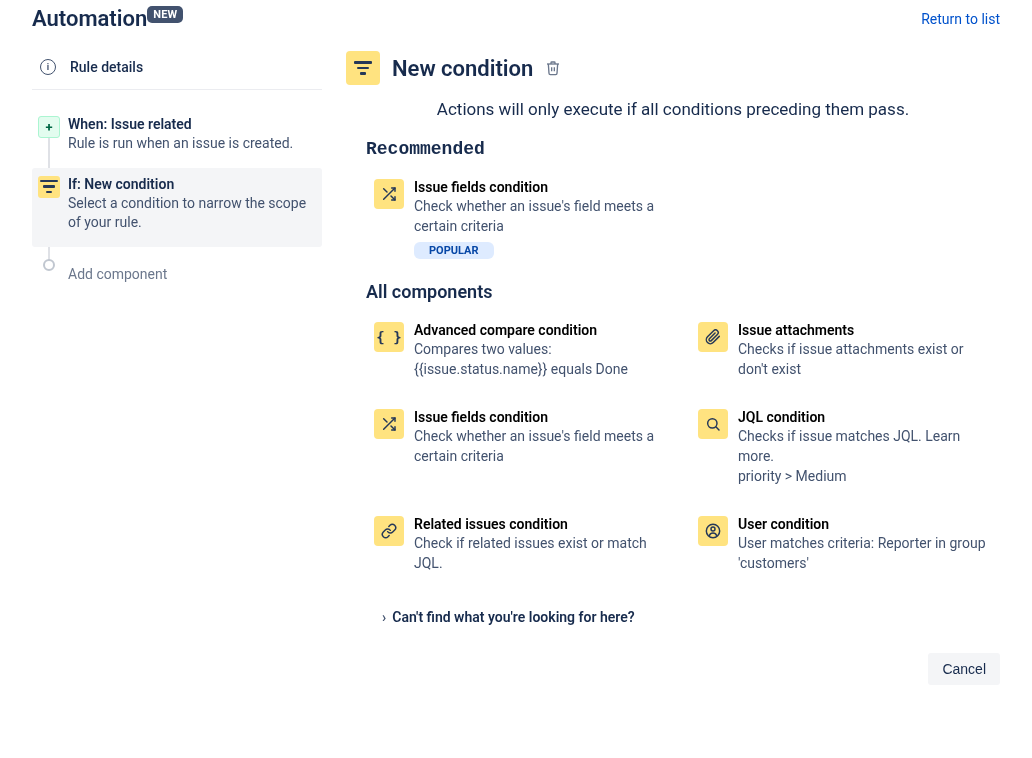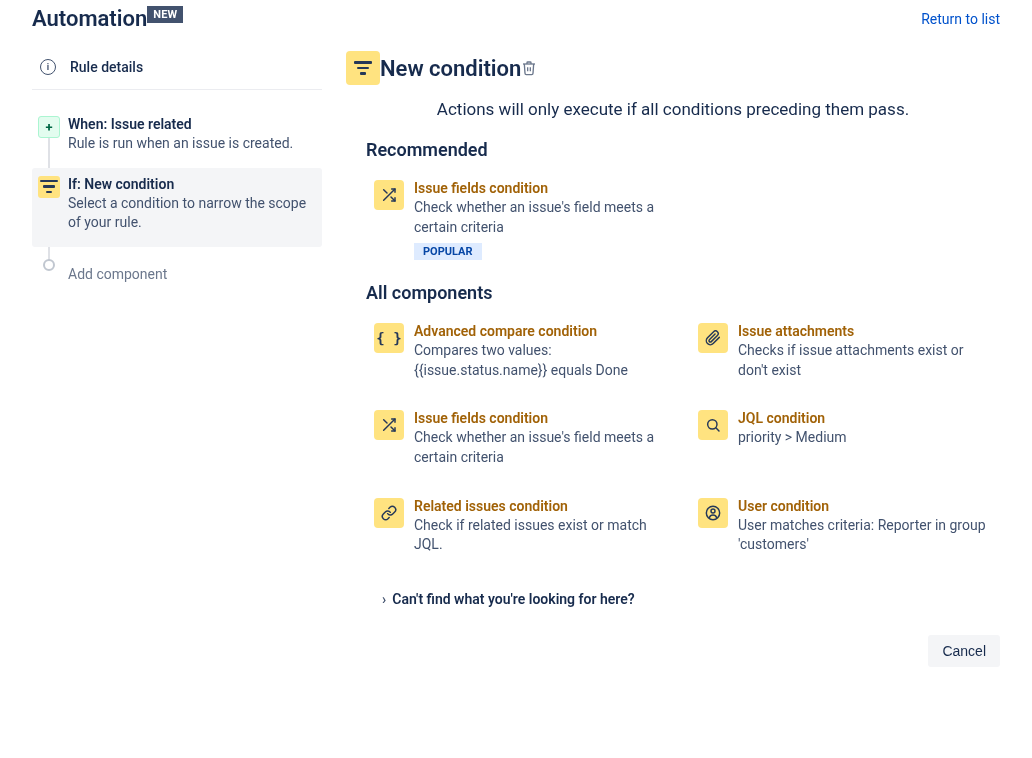--- a/index.html
+++ b/index.html
@@ -13,21 +13,21 @@
   }
   .page { padding: 6px 32px 16px 32px; }
   .topbar {
     display: flex; align-items: center; justify-content: space-between;
     padding-bottom: 8px;
   }
   .top-left { display:flex; align-items:flex-start; }
   h1.page-title { font-size: 22px; font-weight: 600; margin: 0; color:#172B4D; }
   .lozenge-new {
     display:inline-block; background:#42526E; color:#fff;
-    font-size:11px; font-weight:700; border-radius:0; padding:2px 6px;
+    font-size:11px; font-weight:700; border-radius:5px; padding:2px 6px;
     letter-spacing: .2px;
   }
   .return-link { color:#0052CC; font-size:14px; text-decoration:none; }
 
   .layout { display:flex; gap:24px; margin-top:10px; }
   .sidebar { width: 290px; flex-shrink:0; }
   .main { flex:1; min-width:0; position:relative; }
 
   .rule-details {
     display:flex; align-items:center; gap:14px;
@@ -61,21 +61,21 @@
     background:#fff; left:11px; top:12px;
   }
 
   .step-title { font-size:14px; font-weight:600; color:#172B4D; margin-bottom:2px;}
   .step-desc { font-size:14px; color:#42526E; line-height:1.4; }
 
   .step.selected { background:#F4F5F7; border-radius:3px; }
 
   
   .panel-head {
-    display:flex; align-items:center; margin-top:2px;
+    display:flex; align-items:center; gap:12px; margin-top:2px;
   }
   .panel-icon {
     width:34px; height:34px; border-radius:4px; background:#FFE380;
     display:flex; align-items:center; justify-content:center;
   }
   .filter-lines {
     width:18px; height:14px; position:relative;
   }
   .filter-lines span {
     position:absolute; left:0; right:0; height:2.5px; background:#253858; border-radius:1px;
@@ -83,42 +83,42 @@
   .filter-lines span:nth-child(1){ top:0; }
   .filter-lines span:nth-child(2){ top:5.5px; left:3px; right:3px; }
   .filter-lines span:nth-child(3){ top:11px; left:6px; right:6px; }
 
   .panel-title { font-size:22px; font-weight:600; margin:0; }
   .trash { color:#6B778C; font-size:15px; }
 
   .panel-sub { font-size:17px; color:#172B4D; margin:14px 0 20px 0;text-align:center; }
 
   .section-h { font-size:18px; font-weight:600; margin:14px 0 12px 0; color:#172B4D; padding-left:20px;}
-  .section-h.first { margin-top: 0; }
+  .section-h.first { margin-top: 0; font-family: Liberation Mono, monospace; }
 
   .options { padding-left:20px; }
   .opt-grid { display:flex; flex-wrap:wrap; gap:14px 14px; }
   .opt {
     display:flex; gap:10px;
     width:calc(50% - 7px);
     padding:8px; border-radius:4px;
     cursor:pointer;
   }
   .opt.single { width: calc(50% - 7px); }
   .opt.selected { background:#FFFAE6; border:1px solid #FFC400; padding:7px; }
   .opt-icon {
     width:30px; height:30px; border-radius:4px; background:#FFE380; flex-shrink:0;
     display:flex; align-items:center; justify-content:center; font-size:15px; color:#253858; font-weight:700;
   }
   .opt-body { min-width:0; }
-  .opt-title { font-size:14px; font-weight:600; color:#a16207; margin-bottom:2px;}
+  .opt-title { font-size:14px; font-weight:600; color:#000000; margin-bottom:2px;}
   .opt-desc { font-size:14px; color:#42526E; line-height:1.4; }
   .popular {
     display:inline-block; font-size:11px; font-weight:700; color:#0747A6;
-    background:#DEEBFF; padding:2px 9px; border-radius:0; margin-top:6px;
+    background:#DEEBFF; padding:2px 15px; border-radius:6px; margin-top:6px;
   }
 
   .cant-find {
     display:flex; align-items:center; gap:6px;
     font-size:14px; font-weight:600; color:#172B4D; margin:28px 0 0 36px; cursor:pointer;
   }
   .chevron-right { font-size:14px; color:#42526E; }
 
   .footer {
     display:flex; justify-content:flex-end; margin-top:28px;
@@ -263,20 +263,21 @@
             <div class="opt">
               <div class="opt-icon">
                 <svg width="16" height="16" viewBox="0 0 24 24" fill="none" stroke="#253858" stroke-width="2.2" stroke-linecap="round" stroke-linejoin="round">
                   <circle cx="11" cy="11" r="7"></circle>
                   <line x1="21" y1="21" x2="16.65" y2="16.65"></line>
                 </svg>
               </div>
               <div class="opt-body">
                 <div class="opt-title">JQL condition</div>
                 <div class="opt-desc">
+                  <div>Checks if issue matches JQL. Learn more.</div>
                   <div>priority &gt; Medium</div>
                 </div>
               </div>
             </div>
             <div class="opt">
               <div class="opt-icon">
                 <svg width="16" height="16" viewBox="0 0 24 24" fill="none" stroke="#253858" stroke-width="2.2" stroke-linecap="round" stroke-linejoin="round">
                   <path d="M10 13a5 5 0 0 0 7.54.54l3-3a5 5 0 0 0-7.07-7.07l-1.72 1.71"></path>
                   <path d="M14 11a5 5 0 0 0-7.54-.54l-3 3a5 5 0 0 0 7.07 7.07l1.71-1.71"></path>
                 </svg>

